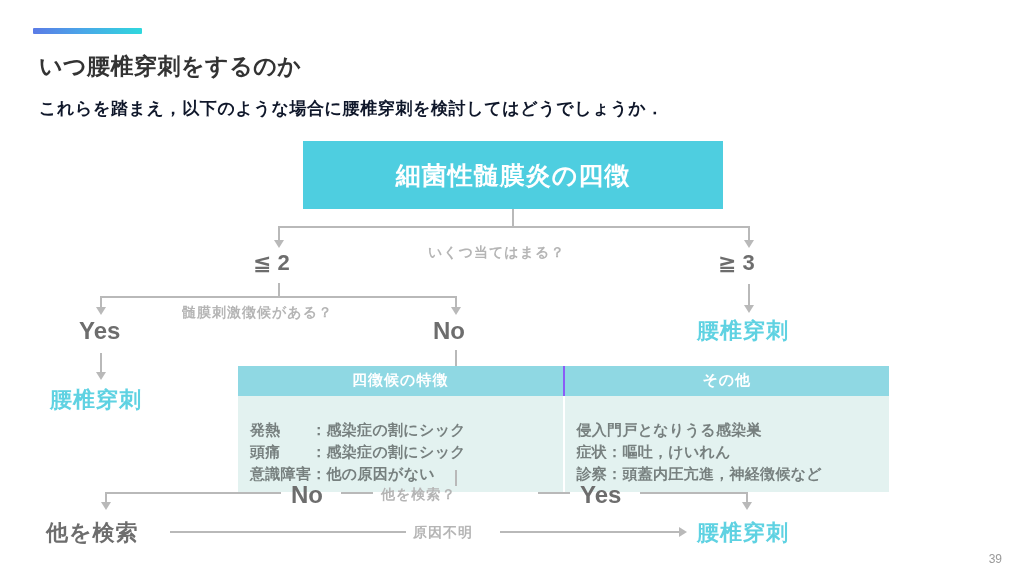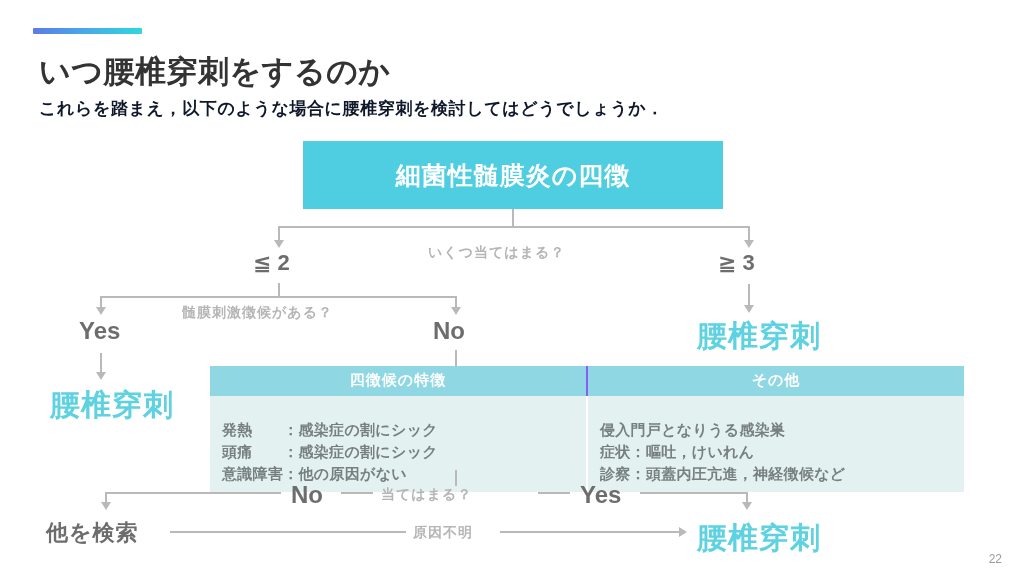--- a/index.html
+++ b/index.html
@@ -25,21 +25,21 @@
     height: 6px;
     background: linear-gradient(90deg, #5b7be6 0%, #4aa6e8 45%, #2fd8dd 100%);
     border-radius: 1px;
   }
 
   
   .page-title {
     position: absolute;
     left: 39px;
     top: 51px;
-    font-size: 31px;
+    font-size: 23px;
     font-weight: bold;
     letter-spacing: 0.5px;
     color: #333333;
     white-space: nowrap;
   }
   .page-subtitle {
     position: absolute;
     left: 39px;
     top: 97px;
     font-size: 17px;
@@ -117,41 +117,41 @@
   }
   .node-yn {
     position: absolute;
     font-size: 24px;
     font-weight: bold;
     color: #6d6d6d;
     white-space: nowrap;
   }
   .node-lp {
     position: absolute;
-    font-size: 30px;
+    font-size: 22px;
     font-weight: bold;
     color: #5fd2e2;
     letter-spacing: 1px;
     white-space: nowrap;
   }
   .node-other {
     position: absolute;
     font-size: 22px;
     font-weight: bold;
     color: #6d6d6d;
     letter-spacing: 1px;
     white-space: nowrap;
   }
 
   
   .feature-table {
     position: absolute;
-    left: 210px;
+    left: 238px;
     top: 366px;
-    width: 754px;
+    width: 651px;
     border-collapse: collapse;
     table-layout: fixed;
   }
   .feature-table th {
     background: #8fd8e3;
     color: #ffffff;
     font-size: 15px;
     font-weight: bold;
     letter-spacing: 1px;
     padding: 5px 0 6px 0;
@@ -265,25 +265,25 @@
 
 <div class="ln-h" style="left:341px; top:492px; width:32px;"></div>
 
 <div class="ln-h" style="left:538px; top:492px; width:32px;"></div>
 
 <div class="ln-h" style="left:640px; top:492px; width:108px;"></div>
 <div class="ln-v" style="left:746px; top:492px; height:11px;"></div>
 <div class="arrow-down" style="left:742px; top:502px;"></div>
 
 <div class="node-yn" style="left:291px; top:481px;">No</div>
-<div class="edge-label" style="left:381px; top:486px;">当てはまる？</div>
+<div class="edge-label" style="left:381px; top:486px;">他を検索？</div>
 <div class="node-yn" style="left:580px; top:481px;">Yes</div>
 
 <div class="node-other" style="left:46px; top:518px;">他を検索</div>
 
 <div class="ln-h" style="left:170px; top:531px; width:236px;"></div>
 <div class="ln-h" style="left:500px; top:531px; width:180px;"></div>
 <div class="arrow-right" style="left:679px; top:527px;"></div>
 <div class="edge-label" style="left:413px; top:524px;">原因不明</div>
 
 <div class="node-lp" style="left:697px; top:518px;">腰椎穿刺</div>
 
-<div class="page-number">22</div>
+<div class="page-number">39</div>
 
 </body></html>

